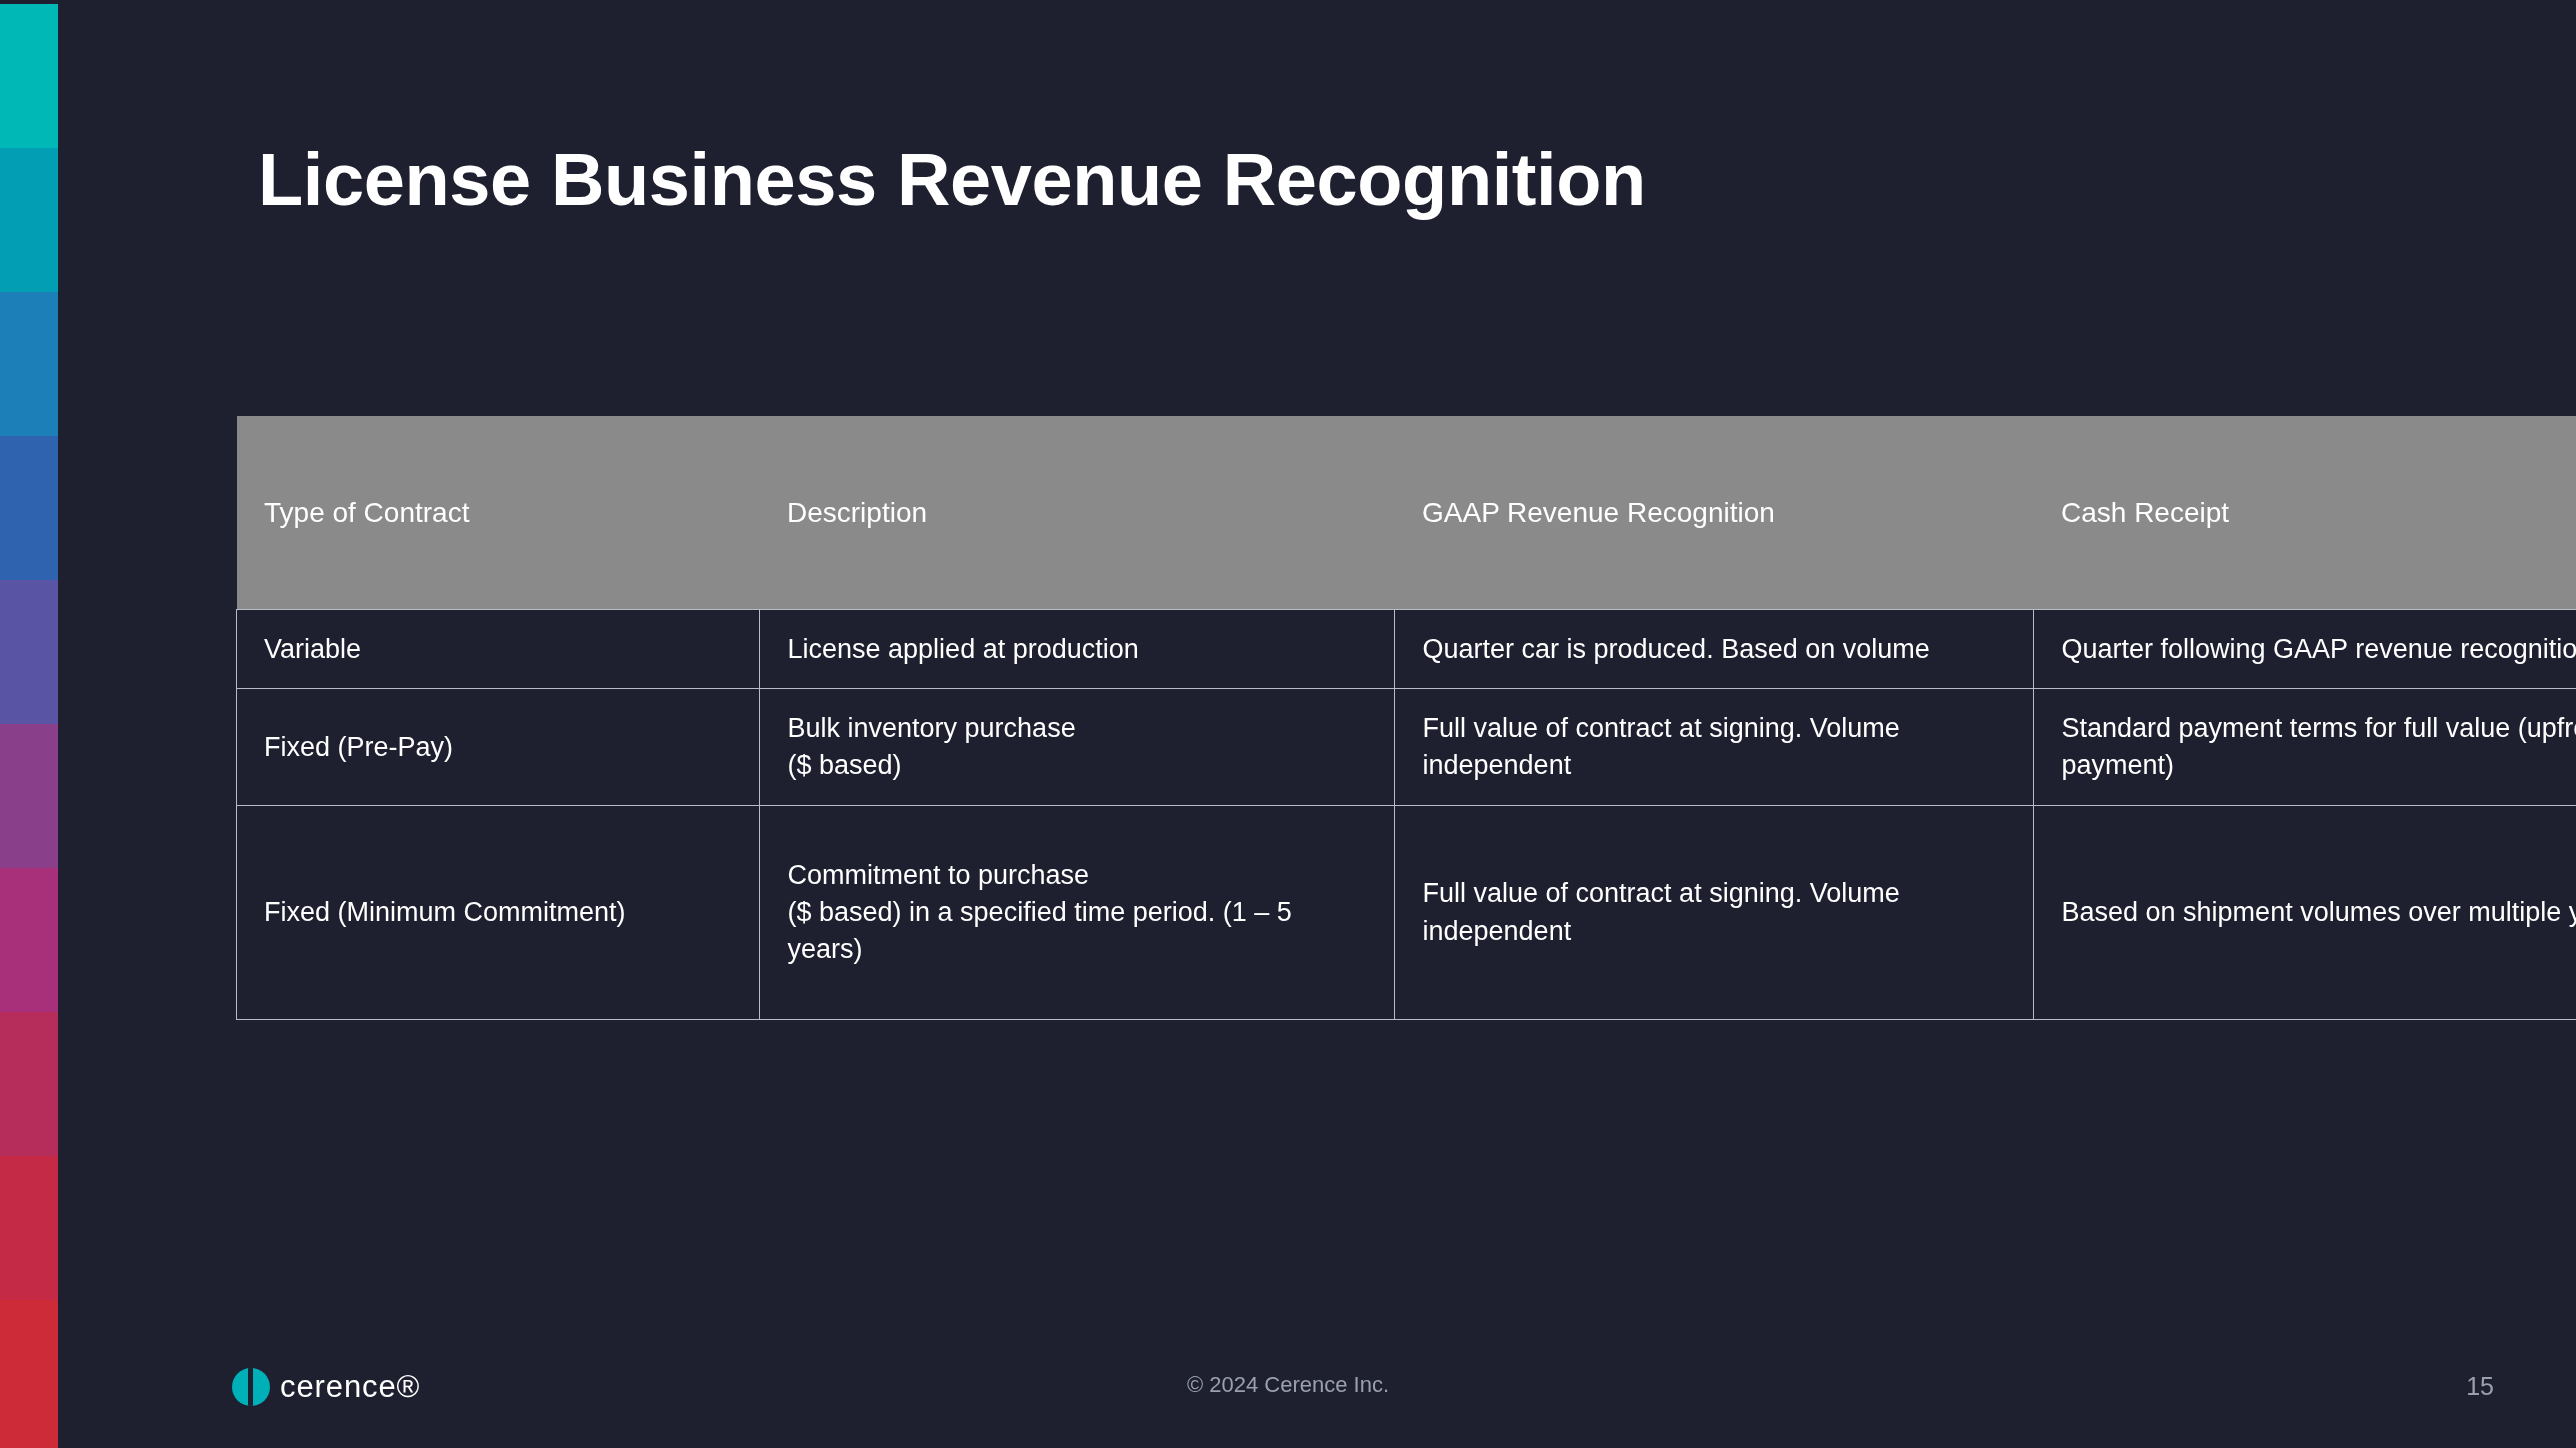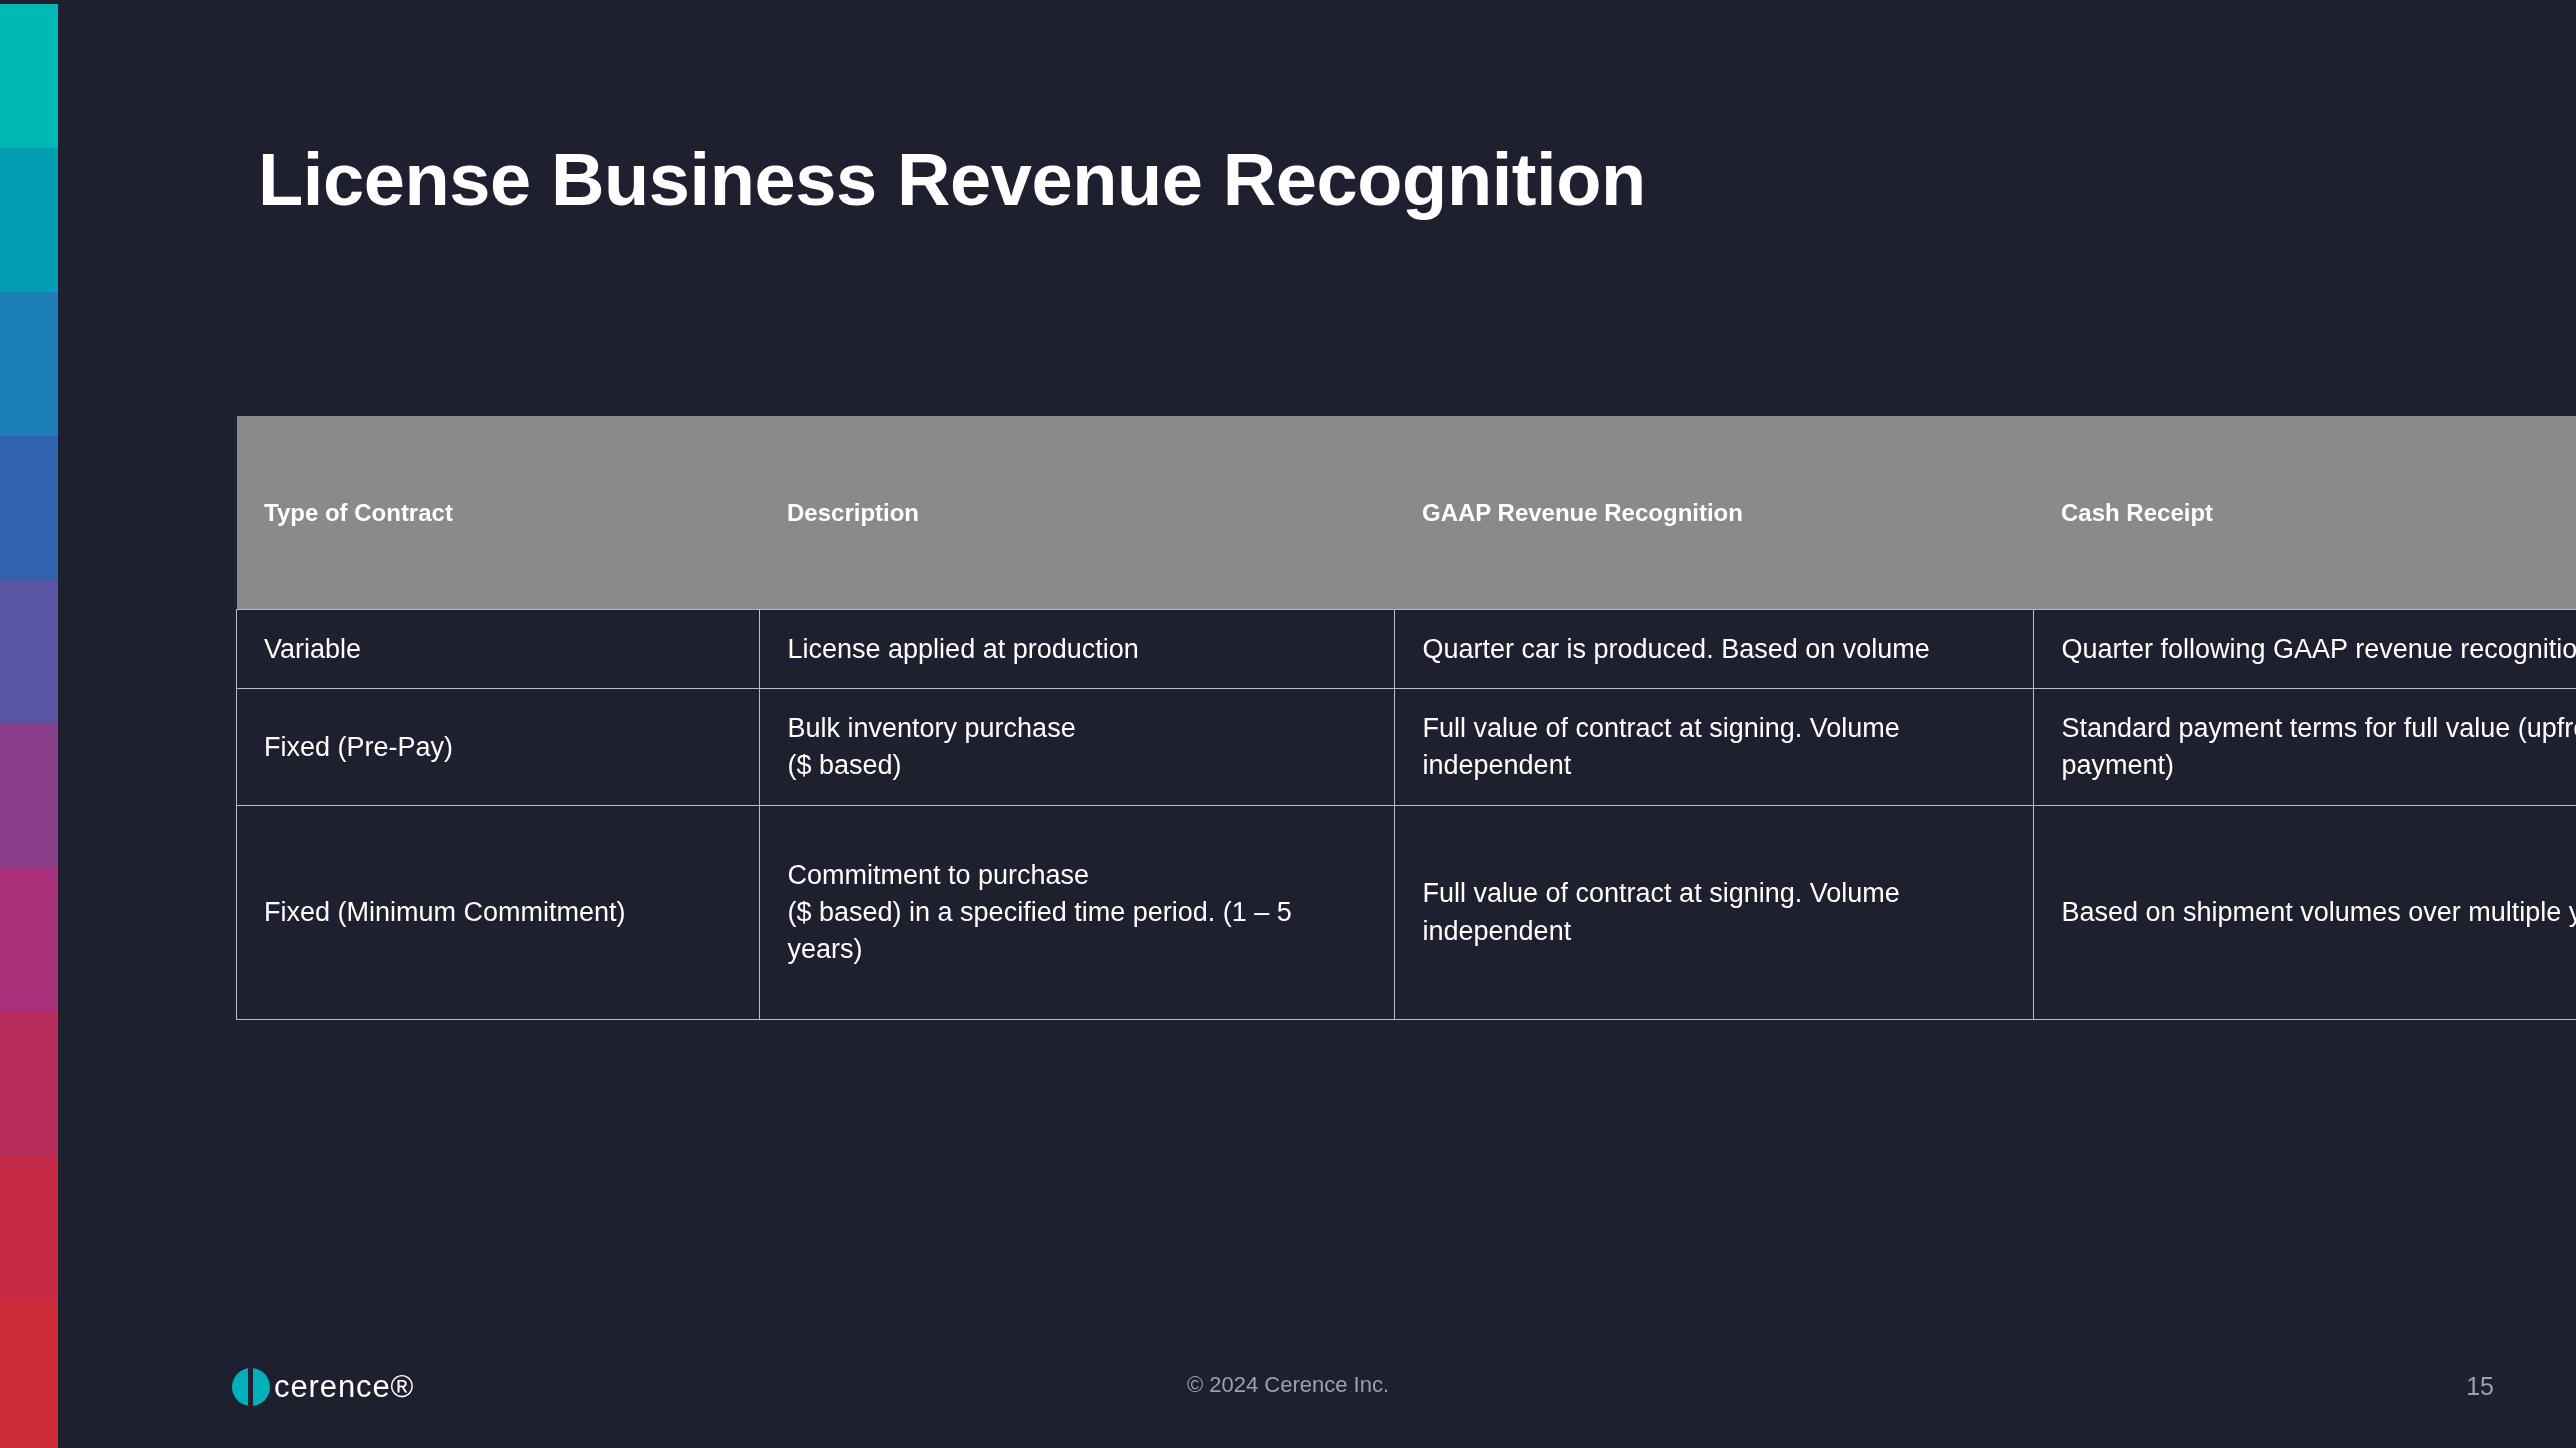--- a/index.html
+++ b/index.html
@@ -54,22 +54,22 @@
 
   table.rev-table {
     border-collapse: collapse;
     width: 2209px;
     table-layout: fixed;
   }
 
   table.rev-table thead th {
     background: #8a8a8a;
     color: #ffffff;
-    font-size: 24px;
-    font-weight: bold;
+    font-size: 28px;
+    font-weight: normal;
     text-align: left;
     vertical-align: middle;
     padding: 19px 27.5px;
     height: 155px;
     border: none;
   }
 
   table.rev-table tbody td {
     border: 1.7px solid #b9bcc6;
     font-size: 27px;
@@ -113,21 +113,21 @@
     width: 2576px;
     height: 94px;
   }
 
   .logo {
     position: absolute;
     left: 232px;
     top: 1364px;
     display: flex;
     align-items: center;
-    gap: 4px;
+    gap: 10px;
   }
   .logo-mark {
     position: relative;
     width: 38px;
     height: 38px;
     border-radius: 50%;
     background: #00b0b9;
     overflow: hidden;
   }
   .logo-mark::after {

